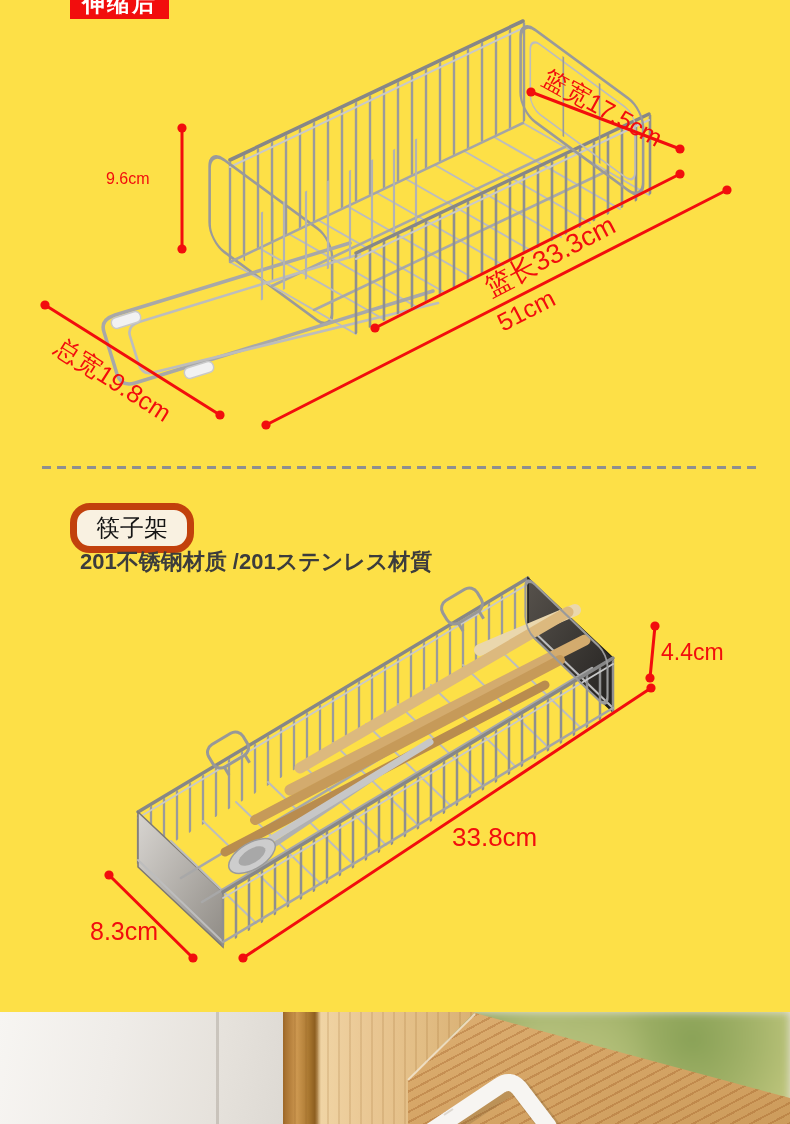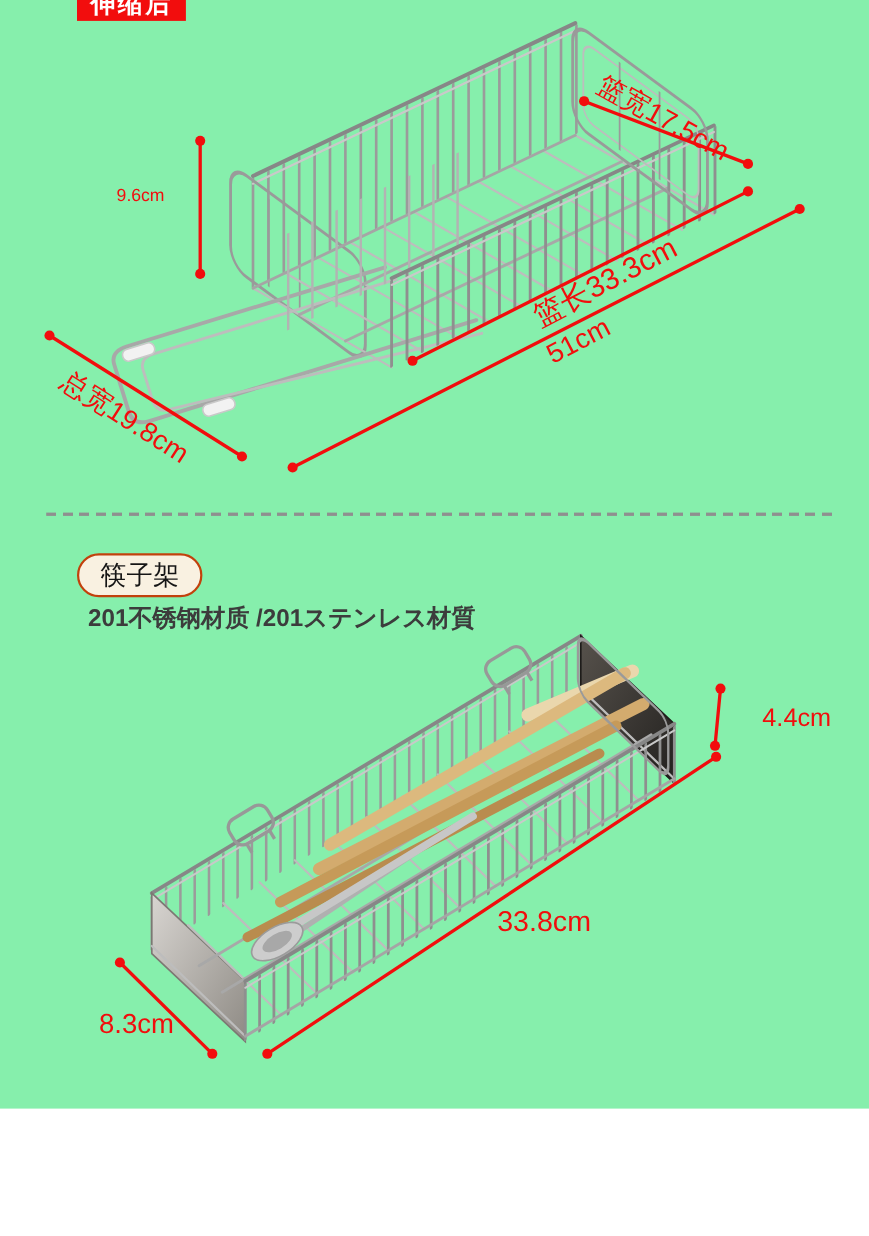--- a/index.html
+++ b/index.html
@@ -1,34 +1,34 @@
 <!DOCTYPE html>
 <html><head>
 <meta charset="utf-8">
 <style>
   html,body{margin:0;padding:0;background:#fff;}
-  .page{position:relative;width:790px;height:1008px;background:#86efac;overflow:hidden;
+  .page{position:relative;width:790px;height:1124px;background:#fde047;overflow:hidden;
         font-family:"Liberation Sans","DejaVu Sans",sans-serif;}
   svg{position:absolute;left:0;top:0;}
   .badge{position:absolute;left:70px;top:0;width:99px;height:19px;background:#f20d0d;overflow:hidden;}
   .badge span{display:block;text-align:center;font-size:23px;font-weight:bold;color:#fff;
               letter-spacing:2px;line-height:30px;margin-top:-12px;}
   .dim{position:absolute;color:#f20d0d;white-space:nowrap;line-height:1;}
   .d1{left:551px;top:65px;font-size:25px;transform:rotate(29deg);transform-origin:0 0;}
   .d2{left:106px;top:171px;font-size:16px;}
   .d3{left:487px;top:276px;font-size:27px;transform:rotate(-27.5deg);transform-origin:0 50%;}
   .d4{left:499px;top:312px;font-size:25px;transform:rotate(-27.5deg);transform-origin:0 50%;}
   .d5{left:64px;top:334px;font-size:25px;transform:rotate(32.5deg);transform-origin:0 0;}
-  .d6{left:693px;top:641px;font-size:23px;}
+  .d6{left:661px;top:641px;font-size:23px;}
   .d7{left:452px;top:824px;font-size:26px;text-align:center;}
   .d8{left:90px;top:919px;font-size:25px;text-align:right;}
   .divider{position:absolute;left:42px;top:466px;width:716px;height:3px;
            background:repeating-linear-gradient(90deg,#8f8f8f 0 9px,transparent 9px 15px);}
   .pill{position:absolute;left:70px;top:503px;height:36px;padding:0 19px;border-radius:20px;
-        background:#f9f1e1;border:2px solid #c2410c;display:flex;align-items:center;
+        background:#f9f1e1;border:7px solid #c2410c;display:flex;align-items:center;
         font-size:24px;color:#151515;}
   .subtitle{position:absolute;left:80px;top:547px;font-size:22px;color:#3c3c3c;font-weight:bold;}
   .photo{position:absolute;left:0;top:1012px;width:790px;height:112px;overflow:hidden;background:#e8e4df;}
   .marble{position:absolute;left:0;top:0;width:284px;height:112px;
           background:linear-gradient(100deg,#f7f5f2 0%,#efece8 40%,#e6e2dc 75%,#ddd9d3 100%);}
   .marble .corner{position:absolute;left:216px;top:0;width:3px;height:112px;background:rgba(150,140,130,.35);}
   .green{position:absolute;left:440px;top:0;width:350px;height:98px;filter:blur(4px);
          background:radial-gradient(circle at 30% 40%,#b9c47f,transparent 42%),
                     radial-gradient(circle at 72% 28%,#8aa257,transparent 45%),
                     radial-gradient(circle at 55% 72%,#cdd28e,transparent 40%),

